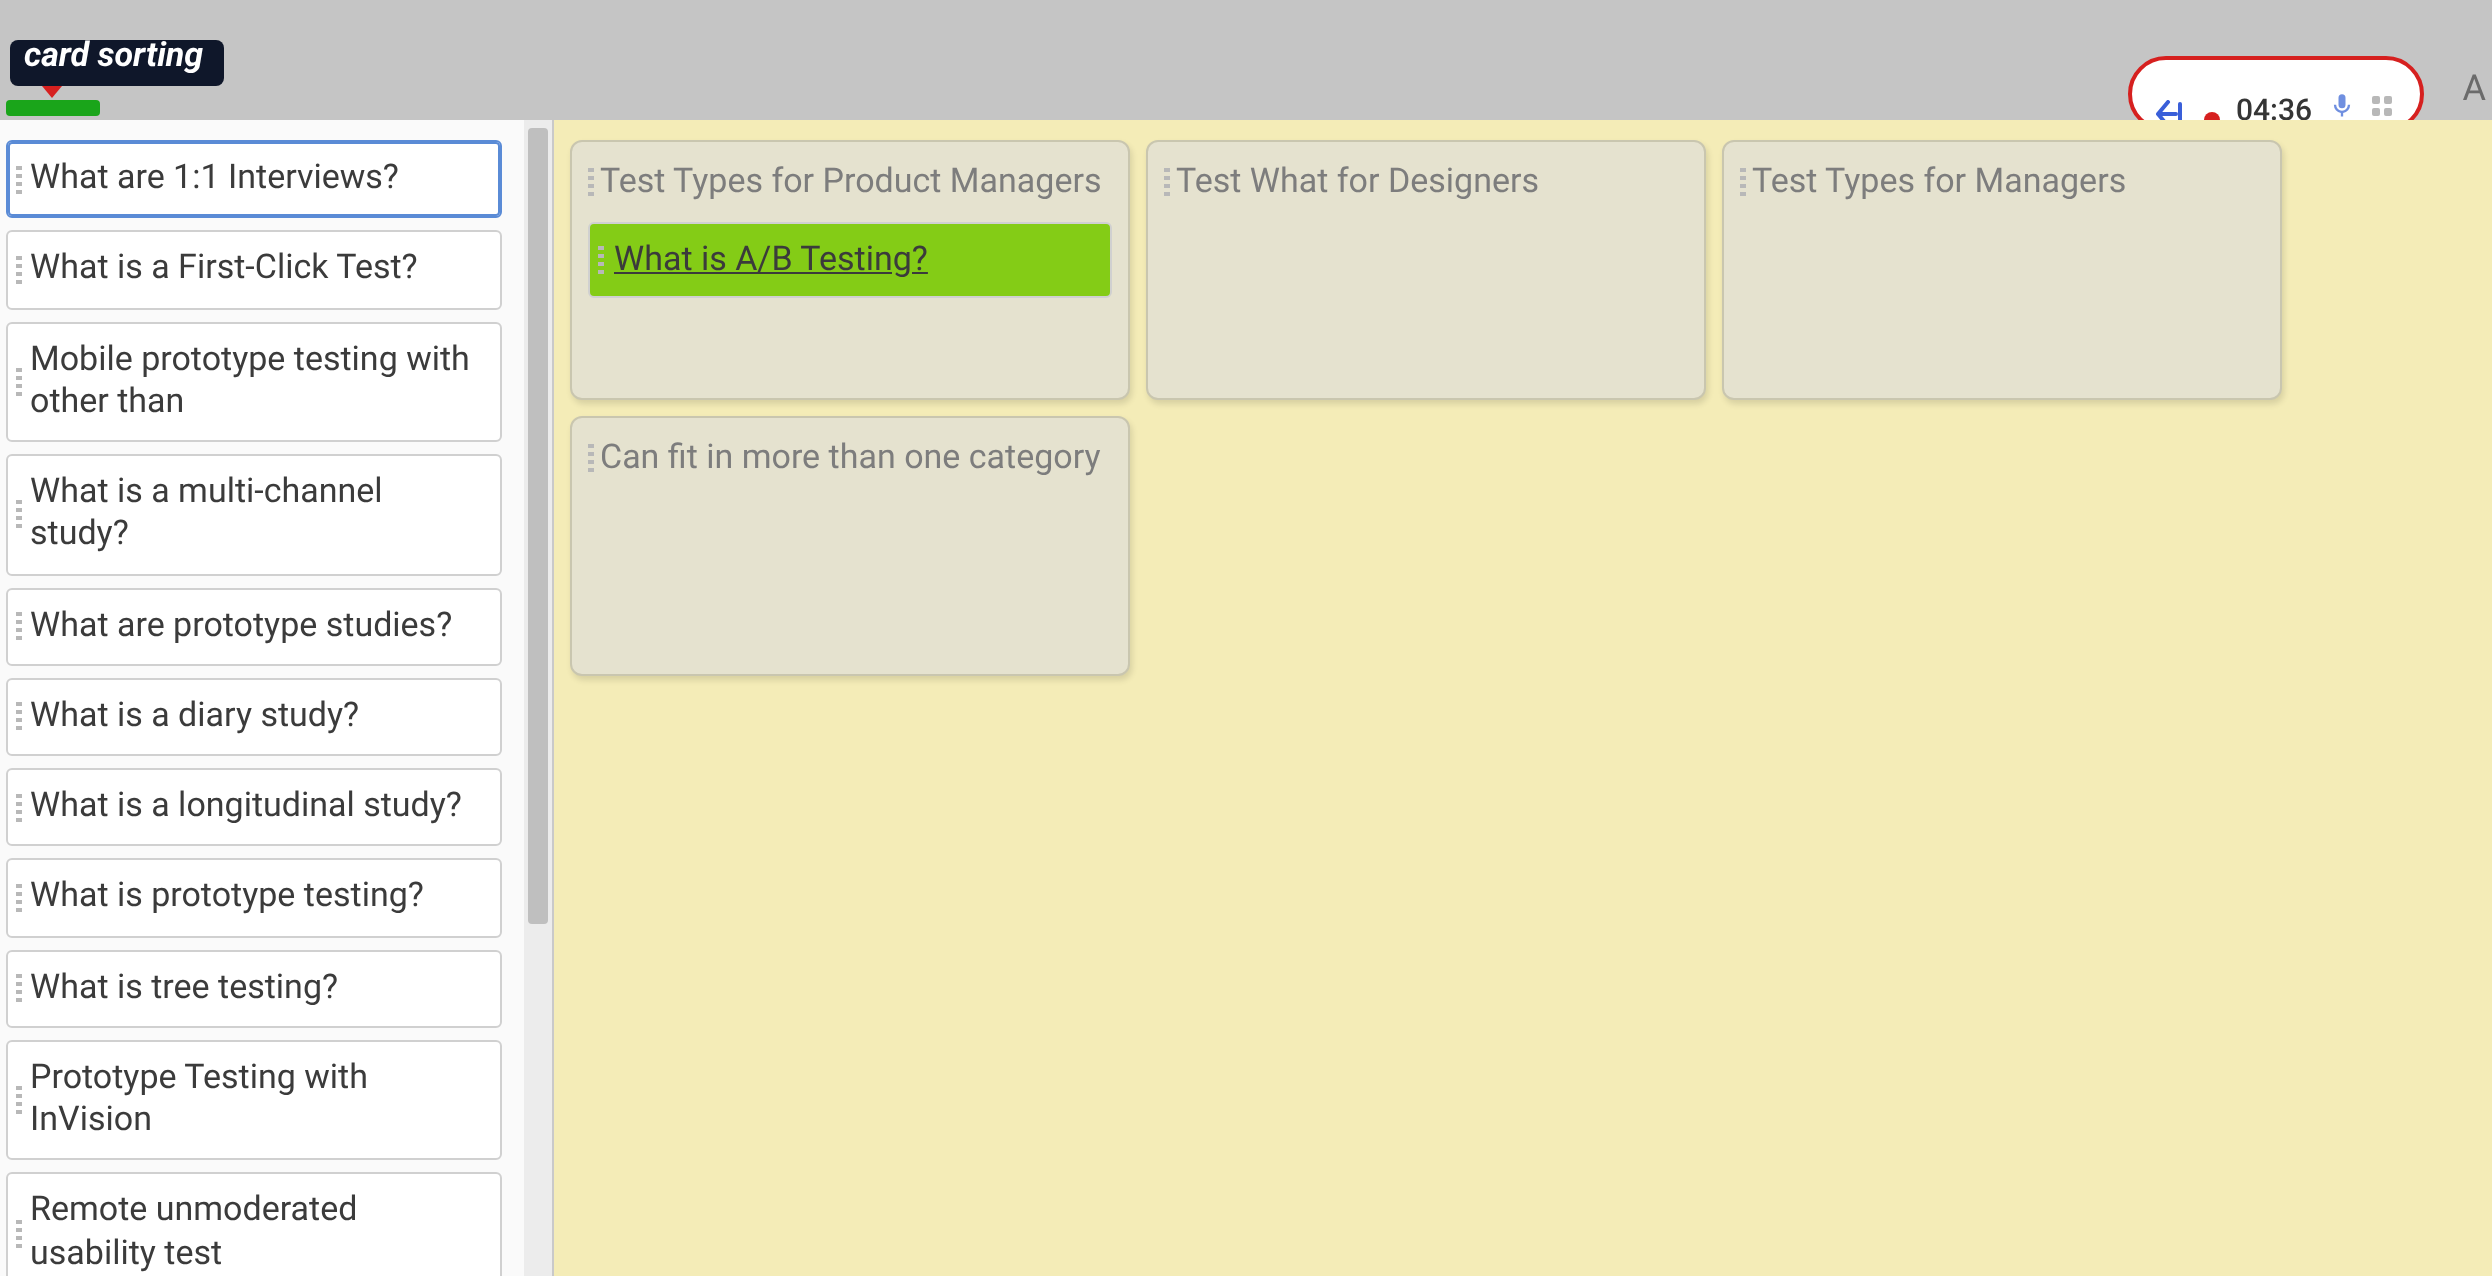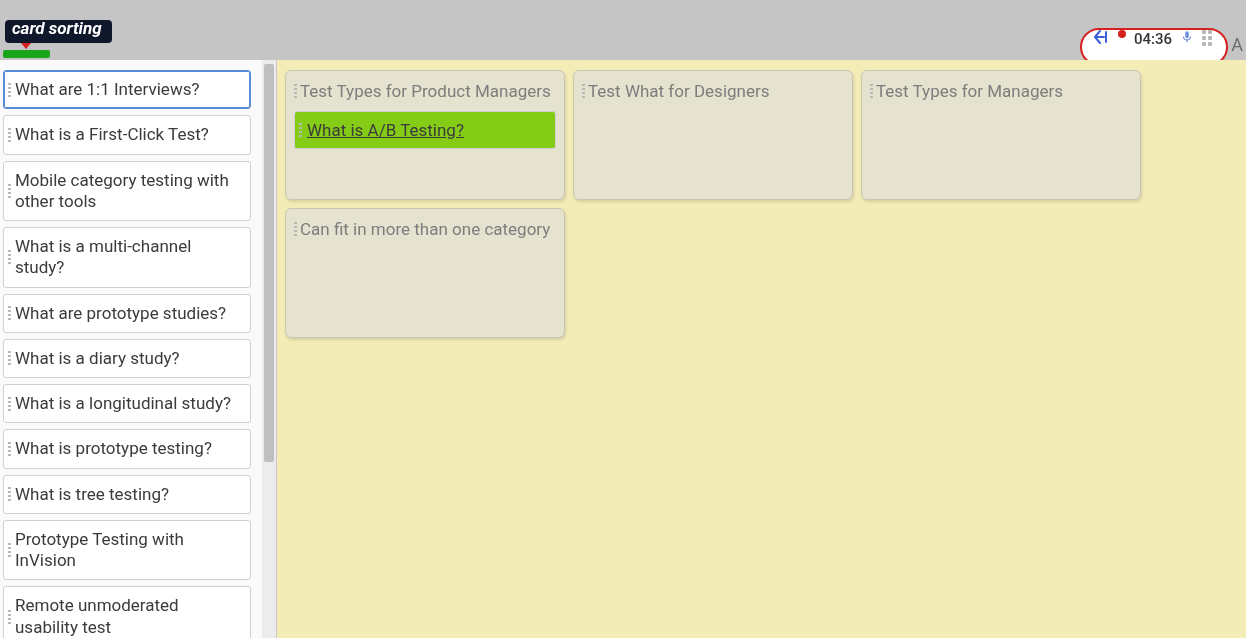--- a/index.html
+++ b/index.html
@@ -52,28 +52,28 @@
     top:34px;
     right:3px;
     font-size:18px;
     color:#6b6b6b;
   }
 
   
   .rec-pill{
     position:absolute;
     top:28px;
-    right:18px;
+    right:34px;
     height:38px;
     width:148px;
     background:#fff;
     border:2px solid #d6201f;
     border-radius:19px;
     display:flex;
-    align-items:flex-start;
+    align-items:flex-end;
     gap:8px;
     padding:0 10px 0 12px;
     font-size:15px;
     color:#4b4b4b;
   }
   .rec-pill .back-icon{
     color:#3a5fd9;
     font-size:15px;
     display:flex;
     align-items:center;
@@ -244,21 +244,21 @@
 
 <div class="main">
   <div class="sidebar" id="sidebar">
     <div class="cursor-arrow">
       <svg width="14" height="18" viewBox="0 0 14 18">
           <path d="M1 1 L1 15 L5 11 L8 17 L10 16 L7 10 L12 10 Z" fill="#fff" stroke="#000" stroke-width="1"></path>
         </svg>
     </div>
     <div class="card selected">What are 1:1 Interviews?</div>
       <div class="card">What is a First-Click Test?</div>
-      <div class="card">Mobile category testing with other tools</div>
+      <div class="card">Mobile prototype testing with other than</div>
       <div class="card">What is a multi-channel study?</div>
       <div class="card">What are prototype studies?</div>
       <div class="card">What is a diary study?</div>
       <div class="card">What is a longitudinal study?</div>
       <div class="card">What is prototype testing?</div>
       <div class="card">What is tree testing?</div>
       <div class="card">Prototype Testing with InVision</div>
       <div class="card">Remote unmoderated usability test</div>
       <div class="scrollbar-track">
       <div class="scrollbar-thumb"></div>

